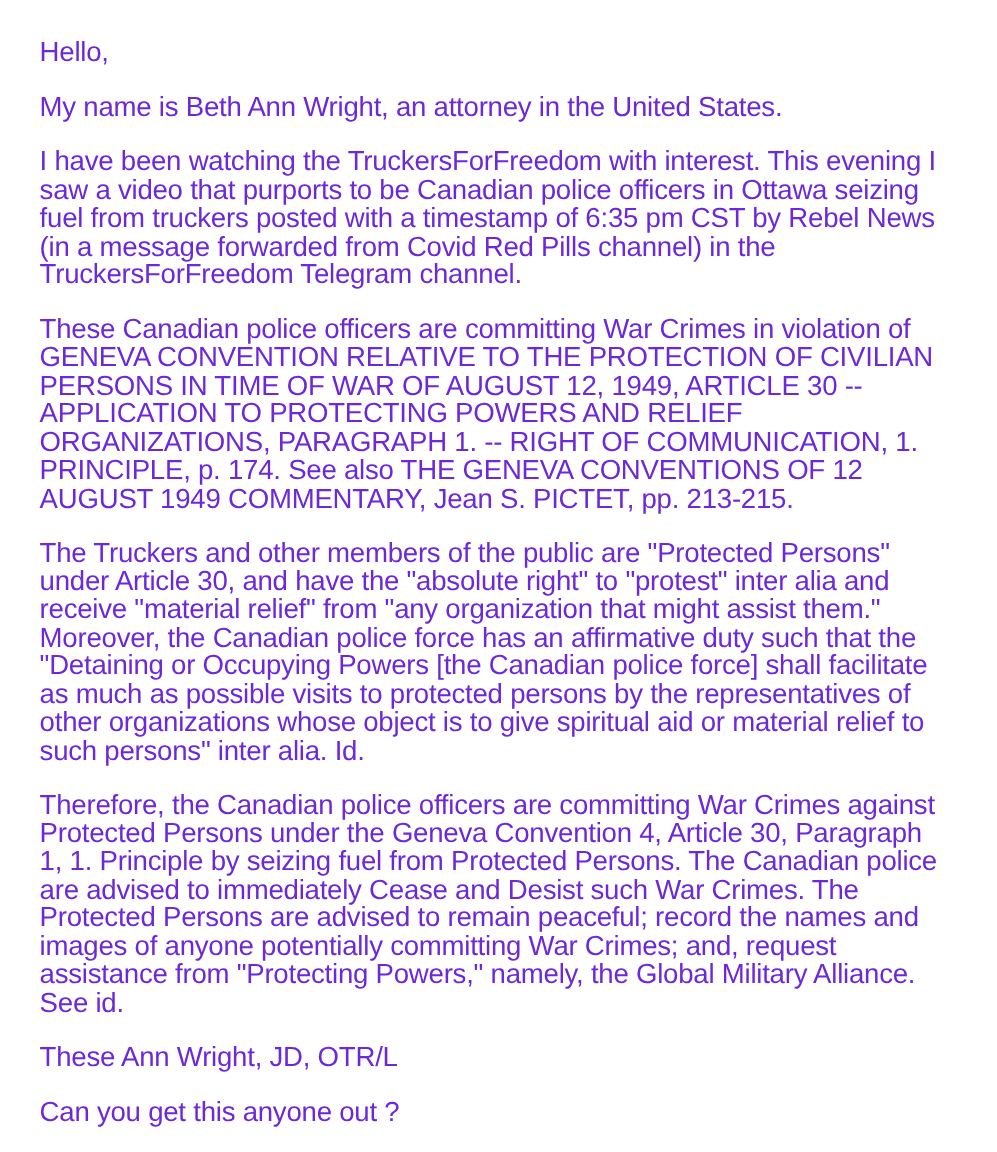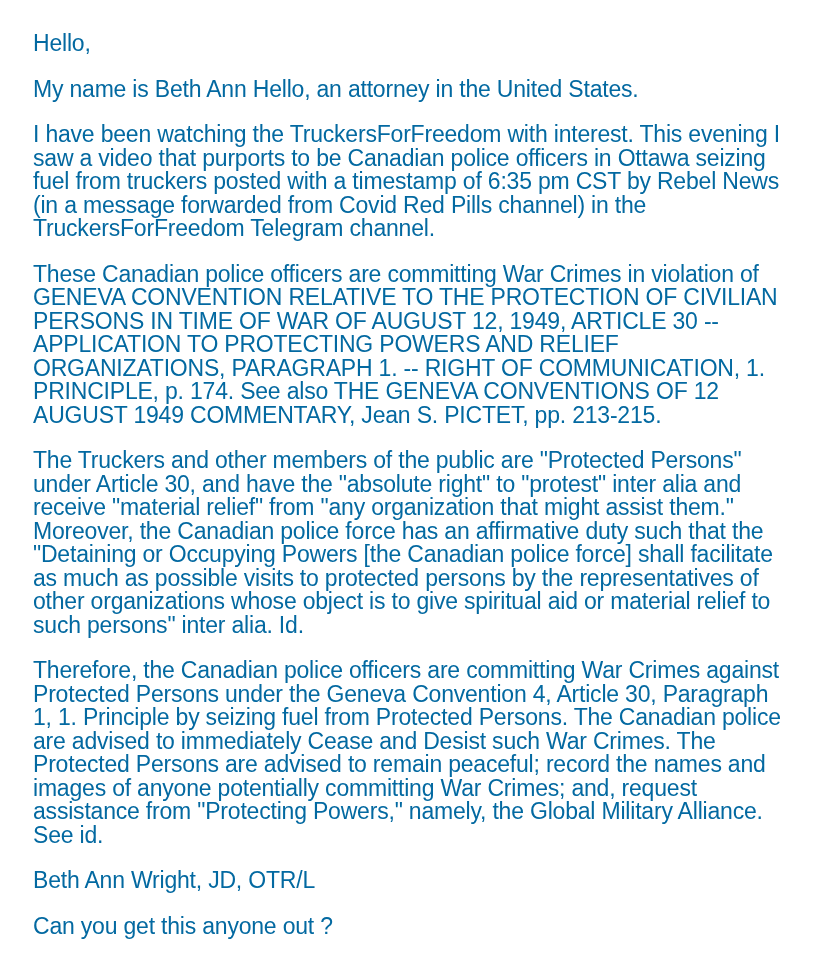--- a/index.html
+++ b/index.html
@@ -12,34 +12,34 @@
     width: 831px;
     height: 960px;
     background: #ffffff;
     overflow: hidden;
     box-sizing: border-box;
     padding: 32px 0 0 33px;
     font-family: "Liberation Sans", "DejaVu Sans", sans-serif;
     font-size: 23px;
     line-height: 23.5px;
     letter-spacing: -0.2px;
-    color: #0369a1;
+    color: #6d28d9;
   }
   .para {
     margin: 0 0 22px 0;
     white-space: pre;      
     font-weight: 400;
   }
 </style>
 </head>
 <body>
 
 <div class="page">
   <p class="para">Hello,</p>
-  <p class="para">My name is Beth Ann Hello, an attorney in the United States.</p>
+  <p class="para">My name is Beth Ann Wright, an attorney in the United States.</p>
   <p class="para">I have been watching the TruckersForFreedom with interest. This evening I
 saw a video that purports to be Canadian police officers in Ottawa seizing
 fuel from truckers posted with a timestamp of 6:35 pm CST by Rebel News
 (in a message forwarded from Covid Red Pills channel) in the
 TruckersForFreedom Telegram channel.</p>
   <p class="para">These Canadian police officers are committing War Crimes in violation of
 GENEVA CONVENTION RELATIVE TO THE PROTECTION OF CIVILIAN
 PERSONS IN TIME OF WAR OF AUGUST 12, 1949, ARTICLE 30 --
 APPLICATION TO PROTECTING POWERS AND RELIEF
 ORGANIZATIONS, PARAGRAPH 1. -- RIGHT OF COMMUNICATION, 1.
@@ -54,15 +54,15 @@
 other organizations whose object is to give spiritual aid or material relief to
 such persons" inter alia. Id.</p>
   <p class="para">Therefore, the Canadian police officers are committing War Crimes against
 Protected Persons under the Geneva Convention 4, Article 30, Paragraph
 1, 1. Principle by seizing fuel from Protected Persons. The Canadian police
 are advised to immediately Cease and Desist such War Crimes. The
 Protected Persons are advised to remain peaceful; record the names and
 images of anyone potentially committing War Crimes; and, request
 assistance from "Protecting Powers," namely, the Global Military Alliance.
 See id.</p>
-  <p class="para">Beth Ann Wright, JD, OTR/L</p>
+  <p class="para">These Ann Wright, JD, OTR/L</p>
   <p class="para">Can you get this anyone out ?</p>
 </div>
 
 </body></html>

